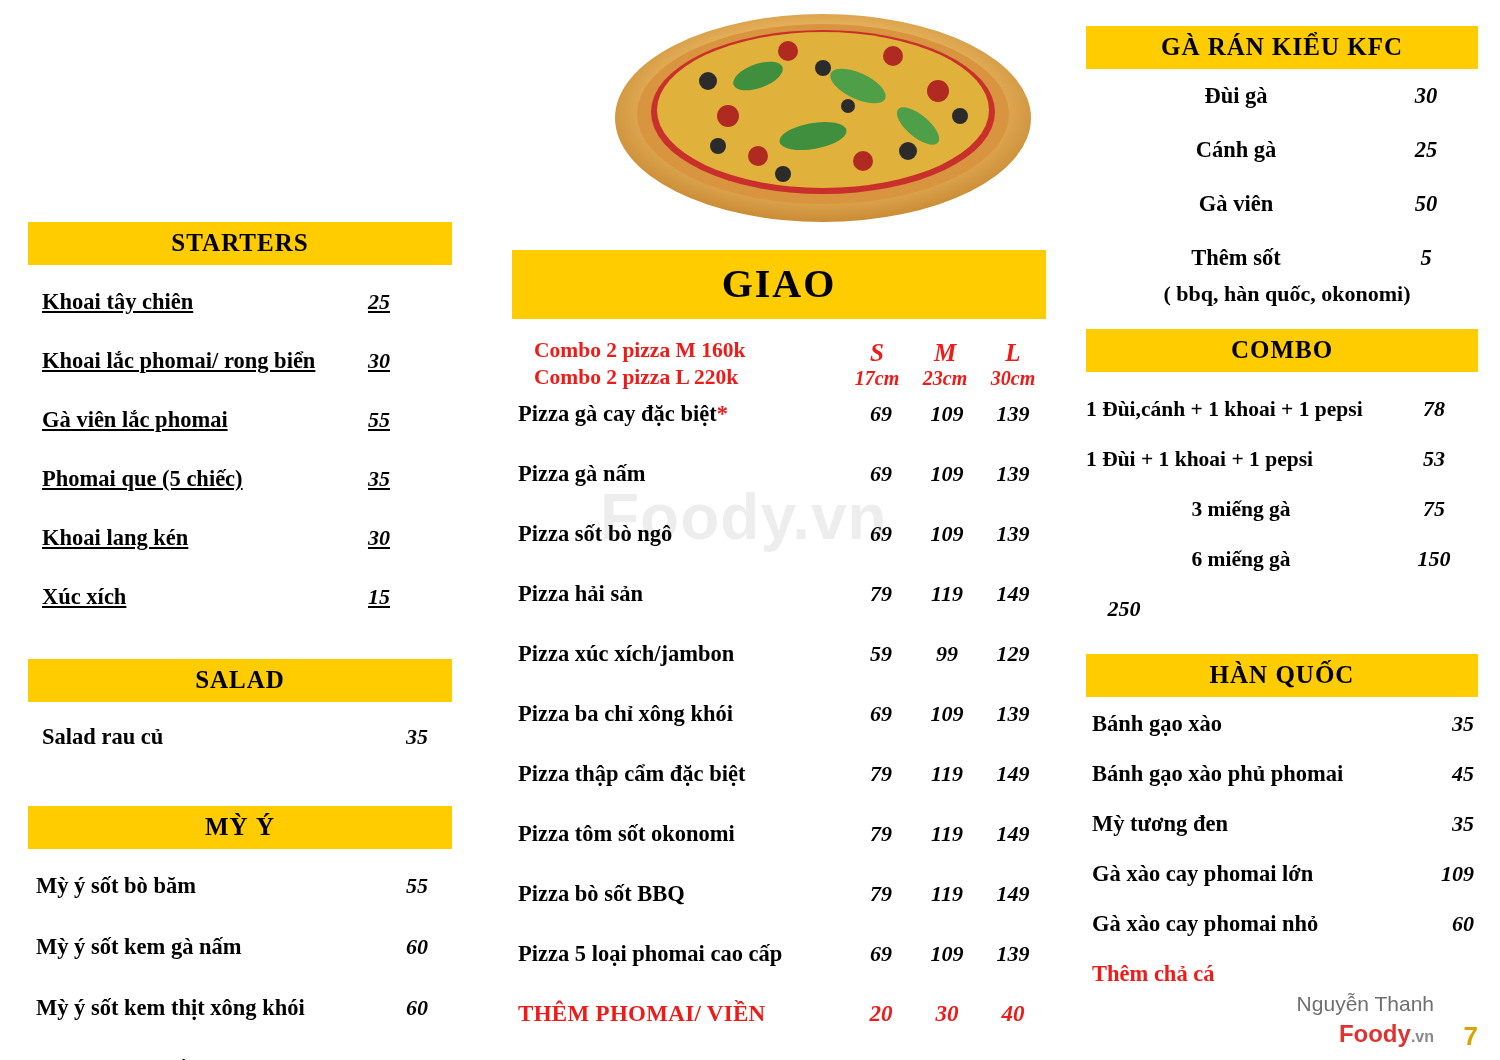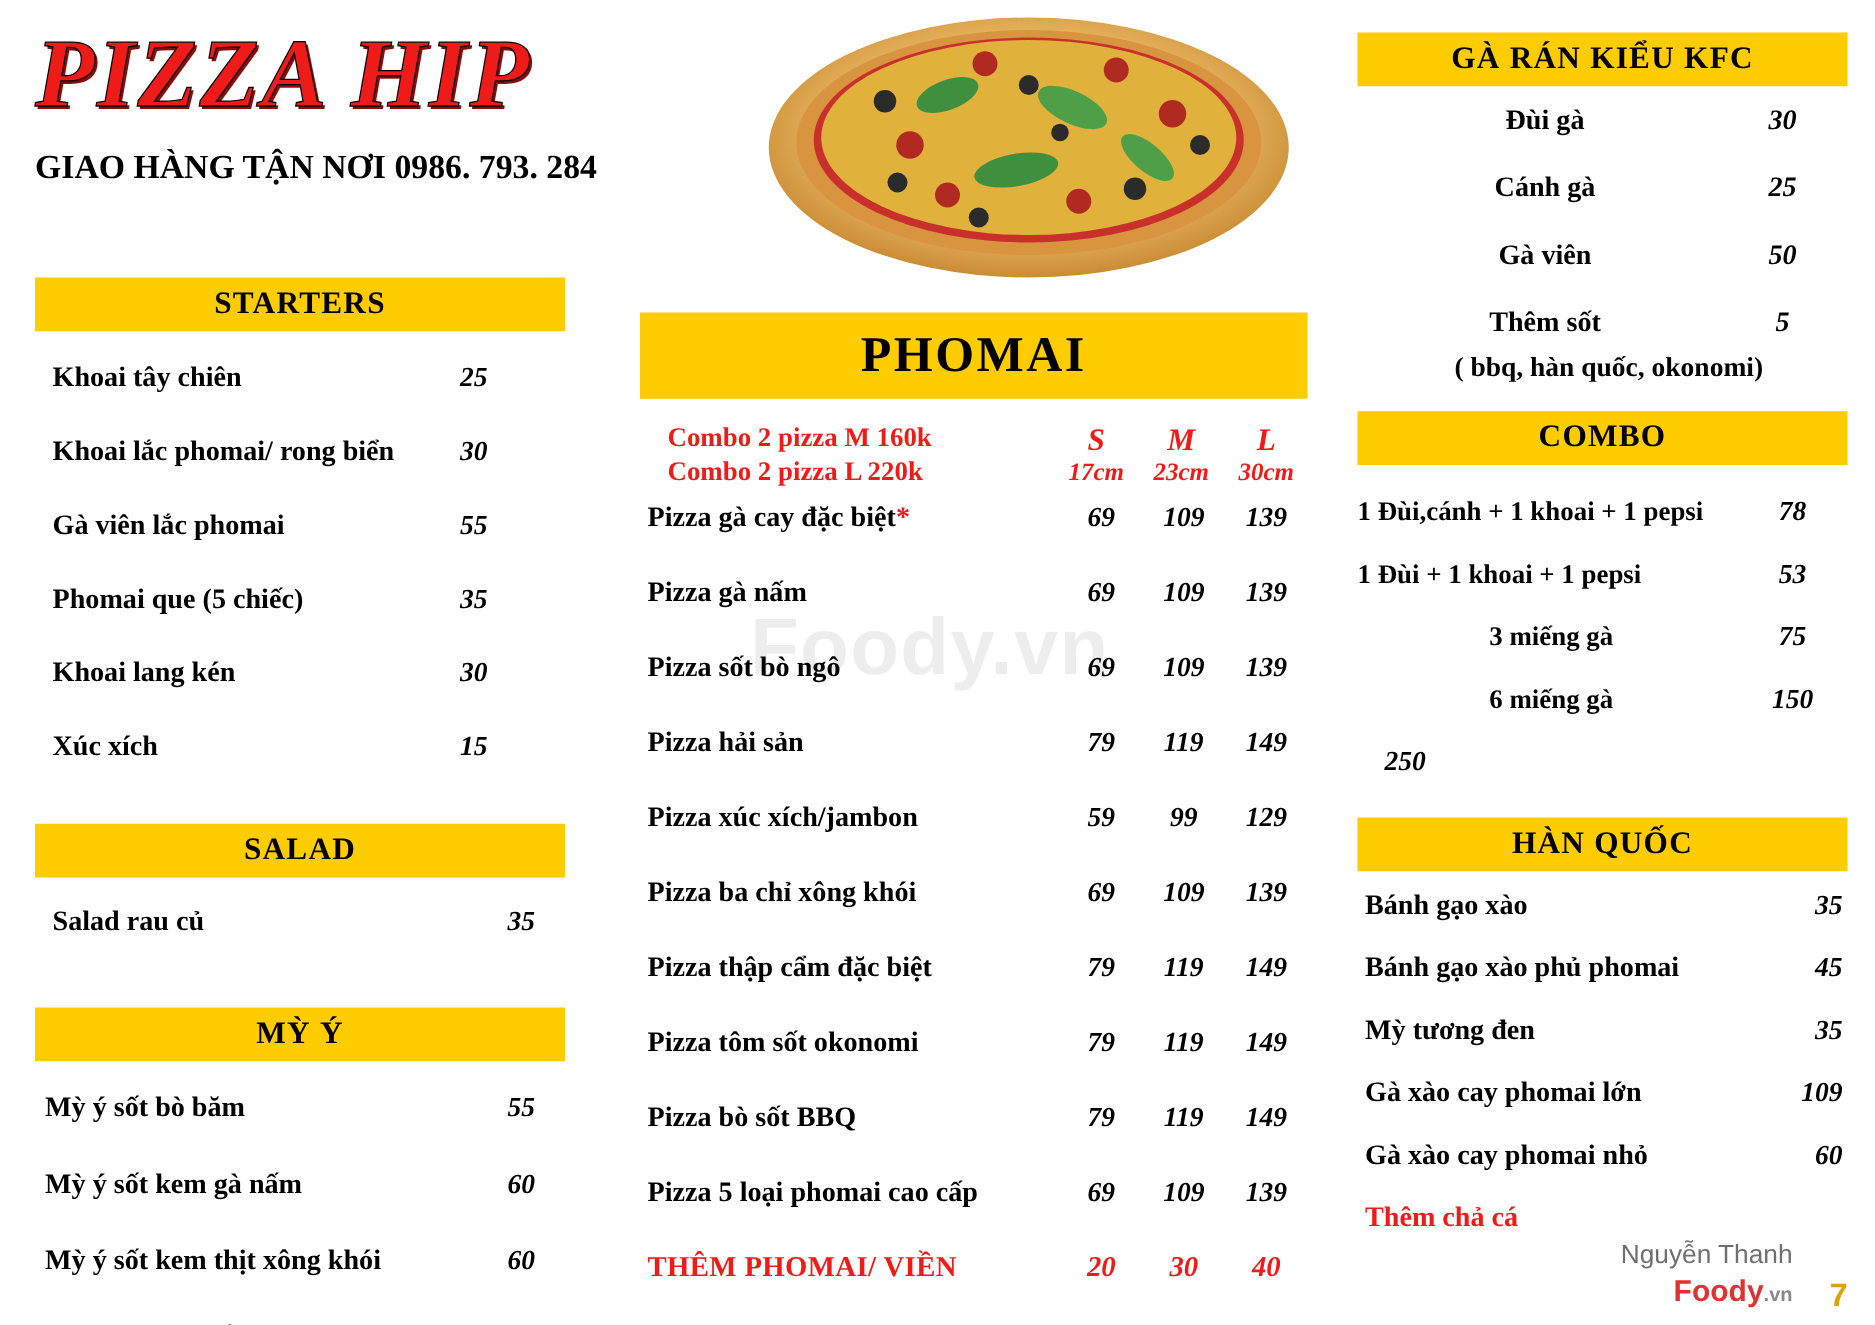--- a/index.html
+++ b/index.html
@@ -87,21 +87,21 @@
   }
   .item .nm { white-space: nowrap; }
   .item .pr {
     font-style: italic;
     font-weight: bold;
     font-size: 22px;
   }
 
   
   .starters-list { margin-top: 24px; }
-  .starters-list .item { height: 59px; }
+  .starters-list .item { height: 59px; text-decoration: underline; }
   .starters-list .item .pr { min-width: 60px; text-align: left; padding-left: 10px; }
   .starters-list .item .nm { padding-left: 8px; }
   .starters-list .item .pr { position: relative; left: -18px; }
 
   .salad-bar { margin-top: 16px; }
   .salad-list { margin-top: 22px; }
   .salad-list .item { height: 44px; gap: 32px; }
   .salad-list .item .pr { position: relative; left: -18px; }
   .salad-list .item .nm { padding-left: 8px; }
 
@@ -255,24 +255,20 @@
     font-size: 26px;
     color: #d9a400;
     font-weight: bold;
   }
 </style>
 </head>
 <body>
 
 <div class="page">
 
-  <div class="brand">
-    <div class="brand-title">PIZZA HIP</div>
-    <div class="brand-sub">GIAO HÀNG TẬN NƠI  0986. 793. 284</div>
-  </div>
 
   <div class="pizza-photo">
     <svg width="430" height="222" viewBox="0 0 430 222">
       <defs>
         <radialGradient id="crust" cx="50%" cy="45%" r="55%">
           <stop offset="70%" stop-color="#e8b45e"></stop>
           <stop offset="100%" stop-color="#c98c35"></stop>
         </radialGradient>
       </defs>
       <ellipse cx="215" cy="112" rx="208" ry="104" fill="url(#crust)"></ellipse>
@@ -354,21 +350,21 @@
         <span class="pr">60</span>
       </div>
       <div class="item">
         <span class="nm">Mỳ ý hải sản sốt kem</span>
         <span class="pr">69</span>
       </div>
     </div>
   </div>
 
   <div class="col-mid">
-    <div class="bar pizza-bar">PHOMAI</div>
+    <div class="bar pizza-bar">GIAO</div>
 
     <div class="combo-head">
       <div class="combo-lines">
         <div>Combo 2 pizza M 160k</div>
         <div>Combo 2 pizza L 220k</div>
       </div>
       <div class="size-heads">
         <div class="sz">
           <div class="l">S</div>
           <div class="c">17cm</div>

